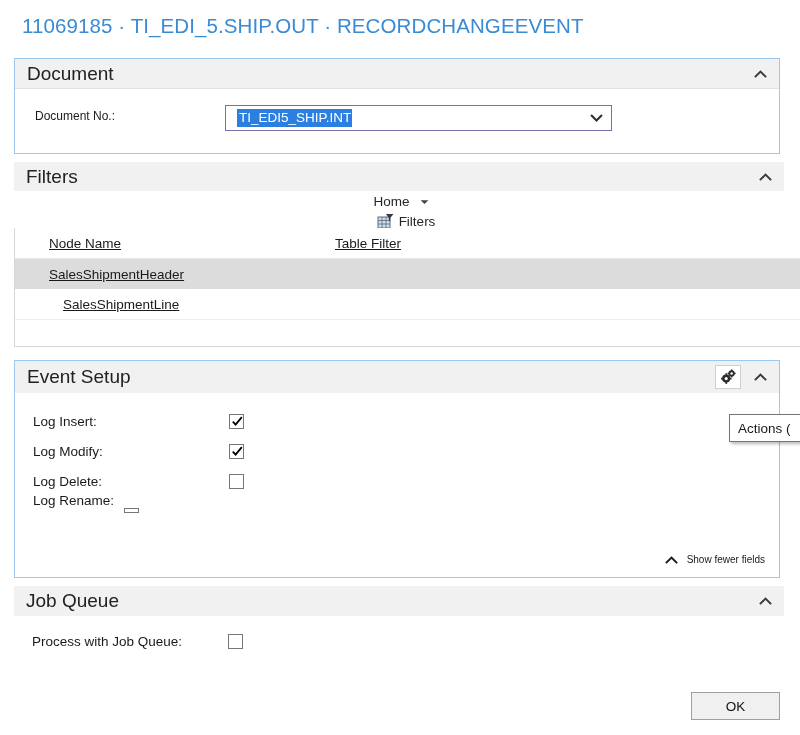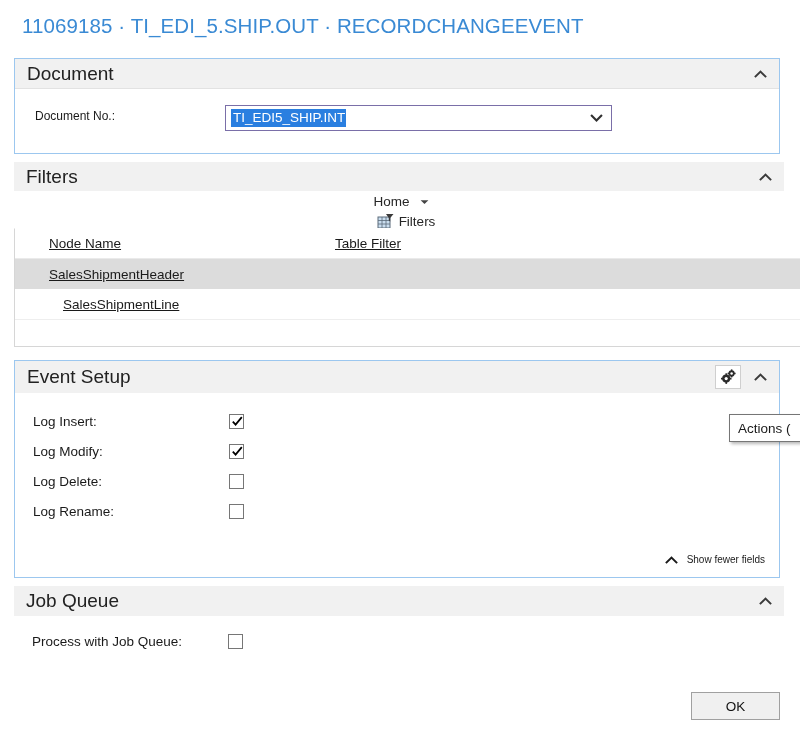--- a/index.html
+++ b/index.html
@@ -97,21 +97,21 @@
     position: absolute;
     left: 210px;
     top: 16px;
     width: 387px;
     height: 26px;
     border: 1px solid #7a6fa8;
     background: #ffffff;
     box-sizing: border-box;
     display: flex;
     align-items: center;
-    padding-left: 5px;
+    padding-left: 11px;
   }
   .combo .sel-value {
     background: #2a7fe0;
     color: #ffffff;
     font-size: 13.5px;
     padding: 1px 1px 1px 2px;
     line-height: 16px;
     white-space: nowrap;
   }
   .combo .combo-arrow {
@@ -483,21 +483,21 @@
             </svg>
         </span>
       </span>
     </div>
 
     <div class="chk-row" style="top:78px;">
       <span class="chk-label">Log Delete:</span>
       <span class="checkbox"></span>
     </div>
 
-    <div class="chk-row" style="top:108px;">
+    <div class="chk-row" style="top:100px;flex-direction:column;">
       <span class="chk-label">Log Rename:</span>
       <span class="checkbox"></span>
     </div>
 
     <div class="show-fewer">
       <span class="up">
         <svg width="13" height="8" viewBox="0 0 13 8">
             <path d="M1.6 6.4 L6.5 1.6 L11.4 6.4" stroke="#1a1a1a" stroke-width="2" fill="none" stroke-linecap="square"></path>
           </svg>
       </span>

